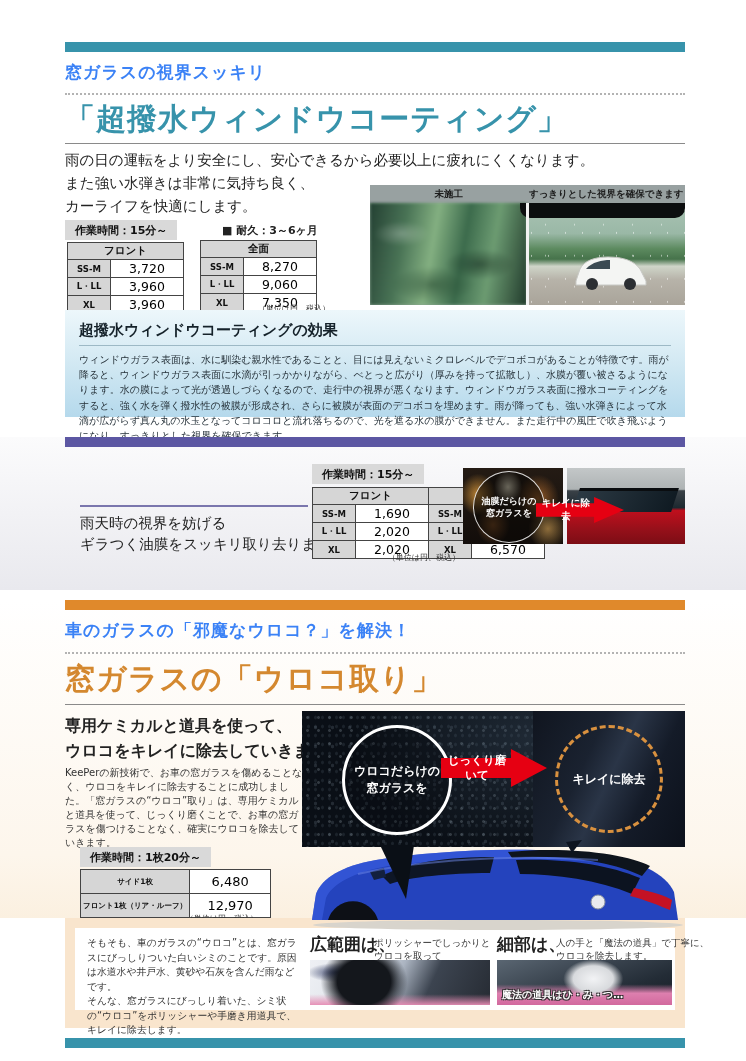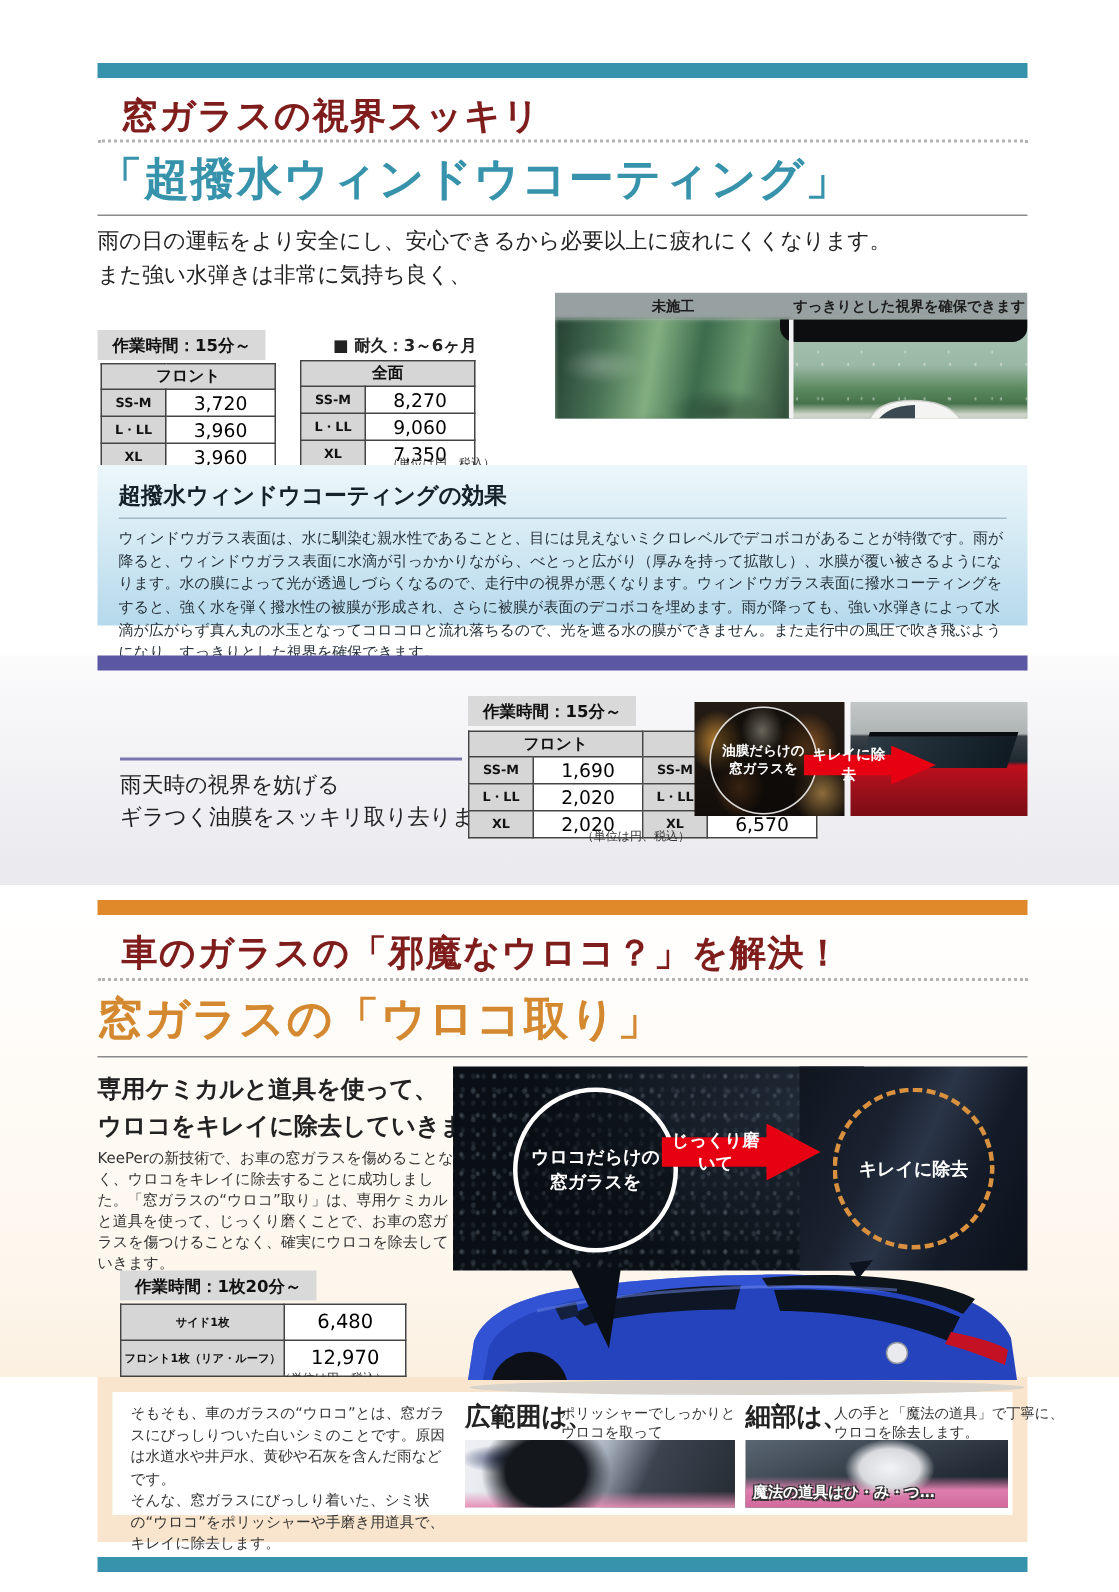--- a/index.html
+++ b/index.html
@@ -6,21 +6,21 @@
   .page{position:relative;width:746px;height:1061px;background:#fff;overflow:hidden;
         font-family:"DejaVu Sans","Liberation Sans",sans-serif;color:#2b2b2b;}
   .abs{position:absolute;}
   .band{position:absolute;left:0;width:746px;}
   .band.sec2{top:437px;height:153px;background:linear-gradient(180deg,#fbfbfc 0%,#e9e9ee 100%);}
   .band.sec3{top:600px;height:318px;background:linear-gradient(180deg,#ffffff 0%,#fdf6ec 80%,#fbf0e0 100%);}
   .bar{position:absolute;left:65px;width:620px;height:10px;}
   .bar.teal{background:#3793ab;}
   .bar.purple{background:#5c57a3;}
   .bar.orange{background:#e0892b;}
-  .eyebrow{font-size:24px;font-weight:bold;color:#7f1d1d;letter-spacing:1px;margin-left:16px;}
+  .eyebrow{font-size:17px;font-weight:bold;color:#3b82f6;letter-spacing:1px;}
   .dotted{border-top:2px dotted #b3b3b3;width:620px;}
   .rule{border-top:1px solid #8a8a8a;width:620px;}
   .sec-title{font-size:30px;font-weight:bold;letter-spacing:1px;}
   .sec-title.teal{color:#3793ab;}
   .sec-title.purple{color:#5c57a3;font-size:32px;}
   .sec-title.orange{color:#d4882f;}
   .lead{font-size:14.5px;color:#222;}
   .worktime{display:inline-block;background:#d9d9d9;color:#111;font-size:11px;font-weight:bold;padding:3px 10px 2px;}
   .durability{font-size:11px;font-weight:bold;color:#222;margin-left:24px;}
   .price-table{border-collapse:collapse;background:#fff;}
@@ -104,20 +104,21 @@
   <div class="band sec2"></div>
   <div class="band sec3"></div>
 
   <div class="bar teal" style="top:42px"></div>
   <div class="abs eyebrow" style="left:65px;top:61px">窓ガラスの視界スッキリ</div>
   <div class="abs dotted" style="left:65px;top:93px"></div>
   <div class="abs sec-title teal" style="left:65px;top:99px">「超撥水ウィンドウコーティング」</div>
   <div class="abs rule" style="left:65px;top:143px"></div>
   <div class="abs lead" style="left:65px;top:151px">雨の日の運転をより安全にし、安心できるから必要以上に疲れにくくなります。</div>
   <div class="abs lead" style="left:65px;top:174px">また強い水弾きは非常に気持ち良く、</div>
+  <div class="abs lead" style="left:65px;top:197px">カーライフを快適にします。</div>
 
   <div class="abs worktime" style="left:65px;top:220px">作業時間：15分～</div>
   <div class="abs durability" style="left:198px;top:223px">■ 耐久：3～6ヶ月</div>
 
   <table class="abs price-table" style="left:67px;top:242px">
     <tbody>
         <tr>
           <th class="group" colspan="2">フロント</th>
         </tr>
     <tr>
@@ -148,21 +149,21 @@
           <td class="price">9,060</td>
         </tr>
     <tr>
           <td class="size">XL</td>
           <td class="price">7,350</td>
         </tr>
   </tbody>
     </table>
   <div class="abs price-note" style="left:200px;top:303px;width:130px">（単位は円、税込）</div>
 
-  <div class="abs photo-frame" style="left:370px;top:195px;width:315px;height:84px">
+  <div class="abs photo-frame" style="left:370px;top:185px;width:315px;height:120px">
     <div class="photo-labels">
       <div>未施工</div>
       <div>すっきりとした視界を確保できます</div>
     </div>
     <div class="photo-body">
       <div class="ws-left"></div>
       <div class="ws-right"></div>
       <div class="mirror-bar"></div>
       <svg class="abs" style="left:200px;top:48px" width="80" height="40" viewBox="0 0 80 40">
         <path d="M6,30 L10,18 C14,10 24,6 38,6 C54,6 64,10 70,18 L76,30 L76,34 L6,34 Z" fill="#f4f5f3" stroke="#c8c9c5"></path>

